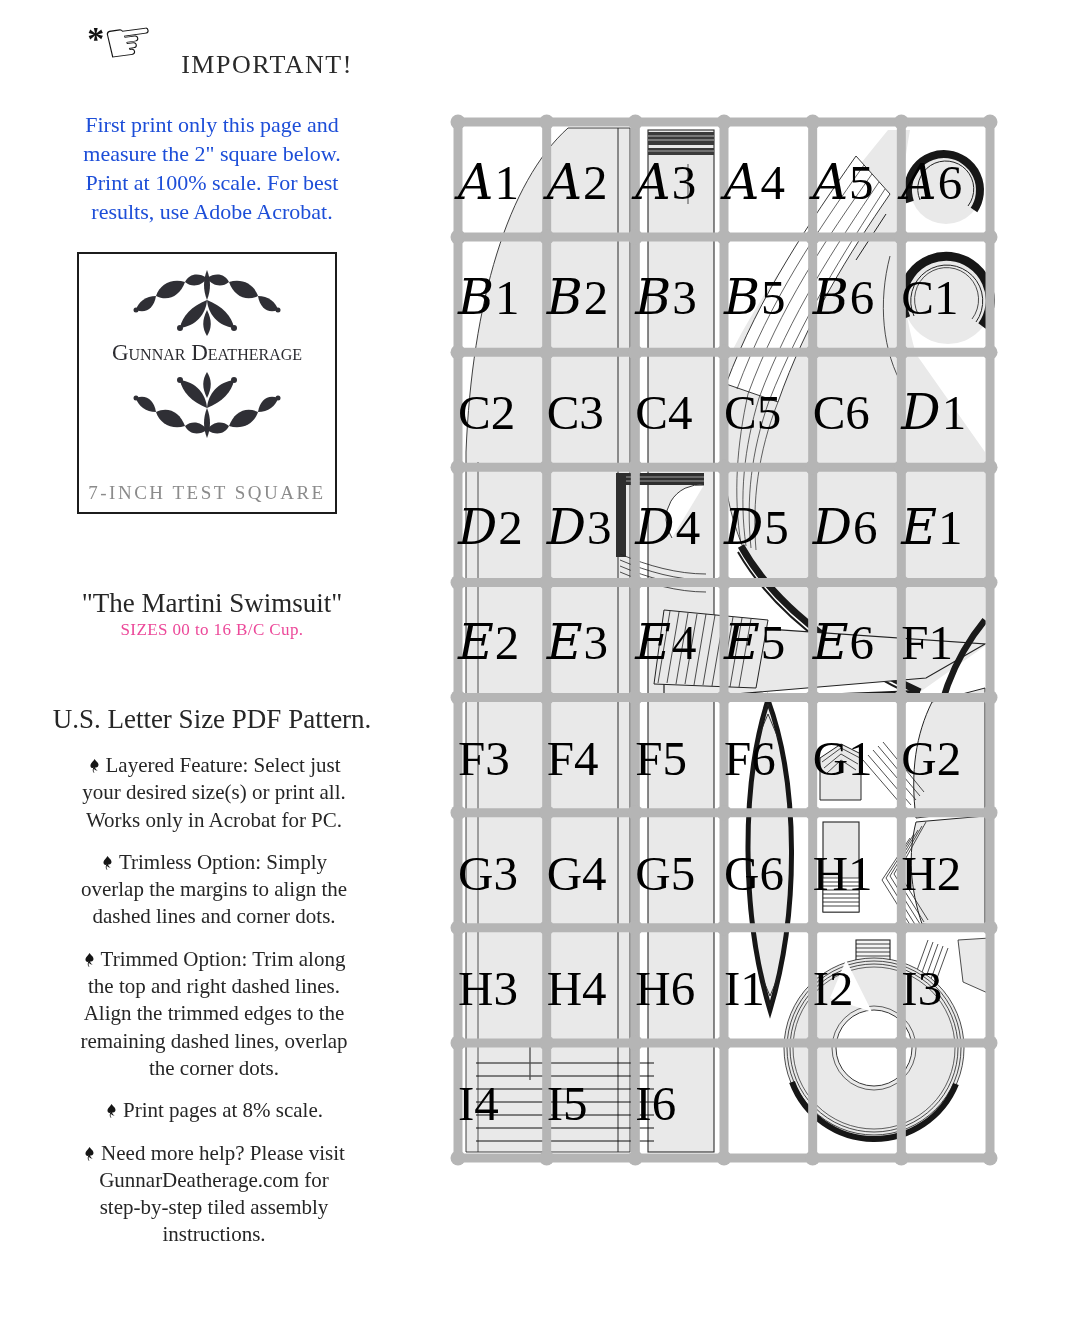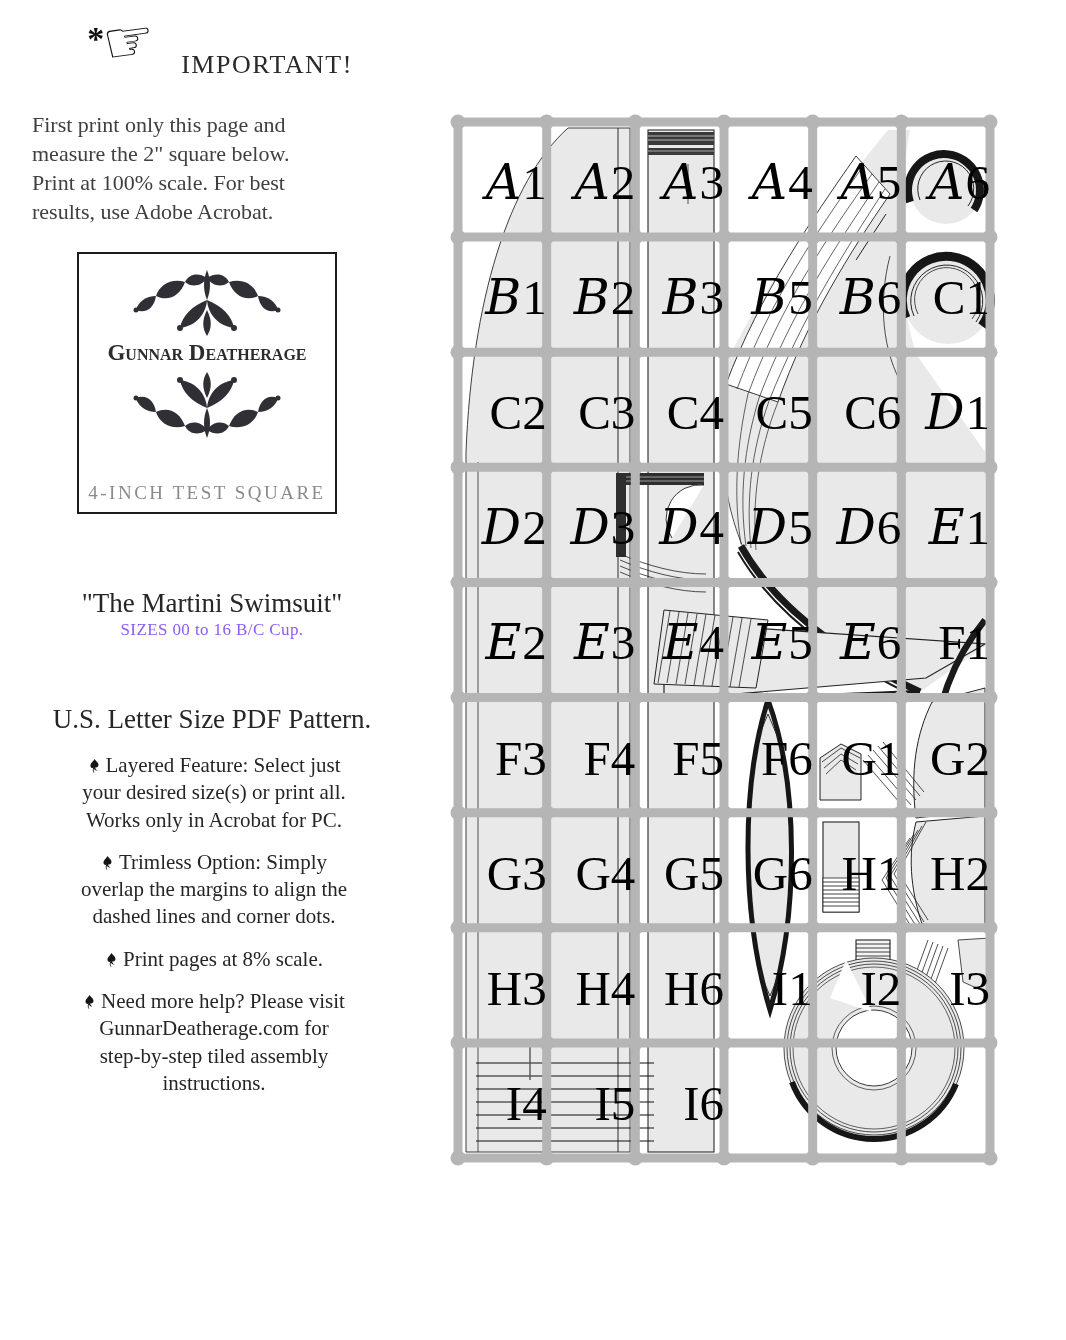--- a/index.html
+++ b/index.html
@@ -8,53 +8,53 @@
 
   
   .header{position:absolute;left:36px;top:26px;width:370px;display:flex;
           align-items:flex-end;justify-content:center;gap:14px;}
   .hand-wrap{position:relative;width:78px;height:56px;}
   .asterisk{position:absolute;left:-2px;top:-6px;font-size:34px;font-weight:bold;color:#111;}
   .manicule{position:absolute;left:14px;top:-14px;font-size:58px;line-height:1;
             font-family:"DejaVu Sans", sans-serif;color:#111;transform:rotate(-8deg);}
   .important{font-size:26px;letter-spacing:1.5px;color:#2a2a2a;padding-bottom:2px;}
 
-  .intro{position:absolute;left:32px;top:110px;width:360px;text-align:left;
-         font-size:22px;line-height:1.32;white-space:pre-line;color:#404040;}
+  .intro{position:absolute;left:32px;top:110px;width:360px;text-align:center;
+         font-size:22px;line-height:1.32;white-space:pre-line;color:#1d4ed8;}
 
   .test-square{position:absolute;left:77px;top:252px;width:260px;height:262px;
                border:2px solid #1c1c1c;display:flex;flex-direction:column;
                align-items:center;box-sizing:border-box;}
   .ornament{margin-top:12px;height:72px;}
   .ornament.flip{transform:scaleY(-1);margin-top:2px;}
-  .brand{font-size:23px;font-weight:700;letter-spacing:0px;color:#2b2b30;
+  .brand{font-size:23px;font-weight:400;letter-spacing:0px;color:#2b2b30;
          font-variant:small-caps;margin:2px 0;}
   .ts-label{margin-top:auto;margin-bottom:8px;font-size:19px;letter-spacing:2.5px;
             color:#8b8b8b;font-variant:small-caps;}
 
   .pattern-title{position:absolute;left:32px;top:588px;width:360px;text-align:center;
                  font-size:27px;color:#262626;}
   .pattern-sizes{position:absolute;left:32px;top:620px;width:360px;text-align:center;
-                 font-size:17px;letter-spacing:.4px;color:#8b5cf6;}
+                 font-size:17px;letter-spacing:.4px;color:#ec4899;}
   .pdf-format{position:absolute;left:32px;top:704px;width:360px;text-align:center;
               font-size:27px;color:#262626;}
 
   #notes{position:absolute;left:24px;top:752px;width:380px;display:flex;
          flex-direction:column;gap:15px;}
   .note{text-align:center;font-size:21px;line-height:1.3;color:#262626;}
   .note .note-text{white-space:pre-line;}
   .hedera{display:inline-block;width:13px;height:15px;margin-right:5px;
           vertical-align:baseline;transform:translateY(1px);}
 
   
   #pieces-svg{position:absolute;left:448px;top:112px;}
   #grid-labels{position:absolute;left:458px;top:122px;width:532px;height:1036px;
                display:grid;grid-template-columns:repeat(6,1fr);
                grid-template-rows:repeat(9,1fr);}
-  .tile-cell{display:flex;align-items:center;justify-content:flex-end;padding-top:6px;}
+  .tile-cell{display:flex;align-items:center;justify-content:flex-start;padding-top:6px;}
   .tile-label{font-size:49px;color:#000;line-height:1;}
   .tile-label .ltr{font-family:"Liberation Serif", serif;}
   .tile-label.fancy .ltr{font-style:italic;font-family:"DejaVu Serif", serif;
                          font-weight:500;margin-right:1px;}
 </style>
 </head>
 <body>
 
 <div id="page">
 
@@ -102,40 +102,48 @@
         <path d="M126 30 C136 30 144 36 146 44 C136 48 128 42 126 30 Z"></path>
         <path d="M75 34 C60 40 50 50 48 62 C64 60 74 48 75 34 Z"></path>
         <path d="M75 34 C90 40 100 50 102 62 C86 60 76 48 75 34 Z"></path>
         <path d="M75 44 C70 54 70 62 75 70 C80 62 80 54 75 44 Z"></path>
         <circle cx="48" cy="62" r="3"></circle>
           <circle cx="102" cy="62" r="3"></circle>
         <circle cx="4" cy="44" r="2.5"></circle>
           <circle cx="146" cy="44" r="2.5"></circle>
       </g>
     </svg>
-    <div class="ts-label">4-INCH TEST SQUARE</div>
+    <div class="ts-label">7-INCH TEST SQUARE</div>
   </div>
 
   <div class="pattern-title">"The Martini Swimsuit"</div>
   <div class="pattern-sizes">SIZES 00 to 16  B/C Cup.</div>
   <div class="pdf-format">U.S. Letter Size PDF Pattern.</div>
 
   <div id="notes">
       <div class="note"><svg class="hedera" viewBox="0 0 12 14">
           <path d="M6 1 C7 3 9 3.5 9.6 5.5 C10.2 7.6 8.6 9.4 6.6 8.8 C6.8 10 7.6 11 9 11.6 C7 12 5.6 11 5.2 9.2 C3.4 9.8 1.8 8.4 2.3 6.4 C2.8 4.4 5 3.2 6 1 Z" fill="#161616"></path>
           <path d="M5.2 9.2 C4.6 11 4.8 12.4 5.4 13.6" stroke="#161616" stroke-width="0.9" fill="none"></path>
         </svg><span class="note-text">Layered Feature: Select just
 your desired size(s) or print all.
 Works only in Acrobat for PC.</span></div>
       <div class="note"><svg class="hedera" viewBox="0 0 12 14">
           <path d="M6 1 C7 3 9 3.5 9.6 5.5 C10.2 7.6 8.6 9.4 6.6 8.8 C6.8 10 7.6 11 9 11.6 C7 12 5.6 11 5.2 9.2 C3.4 9.8 1.8 8.4 2.3 6.4 C2.8 4.4 5 3.2 6 1 Z" fill="#161616"></path>
           <path d="M5.2 9.2 C4.6 11 4.8 12.4 5.4 13.6" stroke="#161616" stroke-width="0.9" fill="none"></path>
         </svg><span class="note-text">Trimless Option: Simply
 overlap the margins to align the
 dashed lines and corner dots.</span></div>
+      <div class="note"><svg class="hedera" viewBox="0 0 12 14">
+          <path d="M6 1 C7 3 9 3.5 9.6 5.5 C10.2 7.6 8.6 9.4 6.6 8.8 C6.8 10 7.6 11 9 11.6 C7 12 5.6 11 5.2 9.2 C3.4 9.8 1.8 8.4 2.3 6.4 C2.8 4.4 5 3.2 6 1 Z" fill="#161616"></path>
+          <path d="M5.2 9.2 C4.6 11 4.8 12.4 5.4 13.6" stroke="#161616" stroke-width="0.9" fill="none"></path>
+        </svg><span class="note-text">Trimmed Option: Trim along
+the top and right dashed lines.
+Align the trimmed edges to the
+remaining dashed lines, overlap
+the corner dots.</span></div>
       <div class="note"><svg class="hedera" viewBox="0 0 12 14">
           <path d="M6 1 C7 3 9 3.5 9.6 5.5 C10.2 7.6 8.6 9.4 6.6 8.8 C6.8 10 7.6 11 9 11.6 C7 12 5.6 11 5.2 9.2 C3.4 9.8 1.8 8.4 2.3 6.4 C2.8 4.4 5 3.2 6 1 Z" fill="#161616"></path>
           <path d="M5.2 9.2 C4.6 11 4.8 12.4 5.4 13.6" stroke="#161616" stroke-width="0.9" fill="none"></path>
         </svg><span class="note-text">Print pages at 8% scale.</span></div>
       <div class="note"><svg class="hedera" viewBox="0 0 12 14">
           <path d="M6 1 C7 3 9 3.5 9.6 5.5 C10.2 7.6 8.6 9.4 6.6 8.8 C6.8 10 7.6 11 9 11.6 C7 12 5.6 11 5.2 9.2 C3.4 9.8 1.8 8.4 2.3 6.4 C2.8 4.4 5 3.2 6 1 Z" fill="#161616"></path>
           <path d="M5.2 9.2 C4.6 11 4.8 12.4 5.4 13.6" stroke="#161616" stroke-width="0.9" fill="none"></path>
         </svg><span class="note-text">Need more help? Please visit
 GunnarDeatherage.com for
 step-by-step tiled assembly

